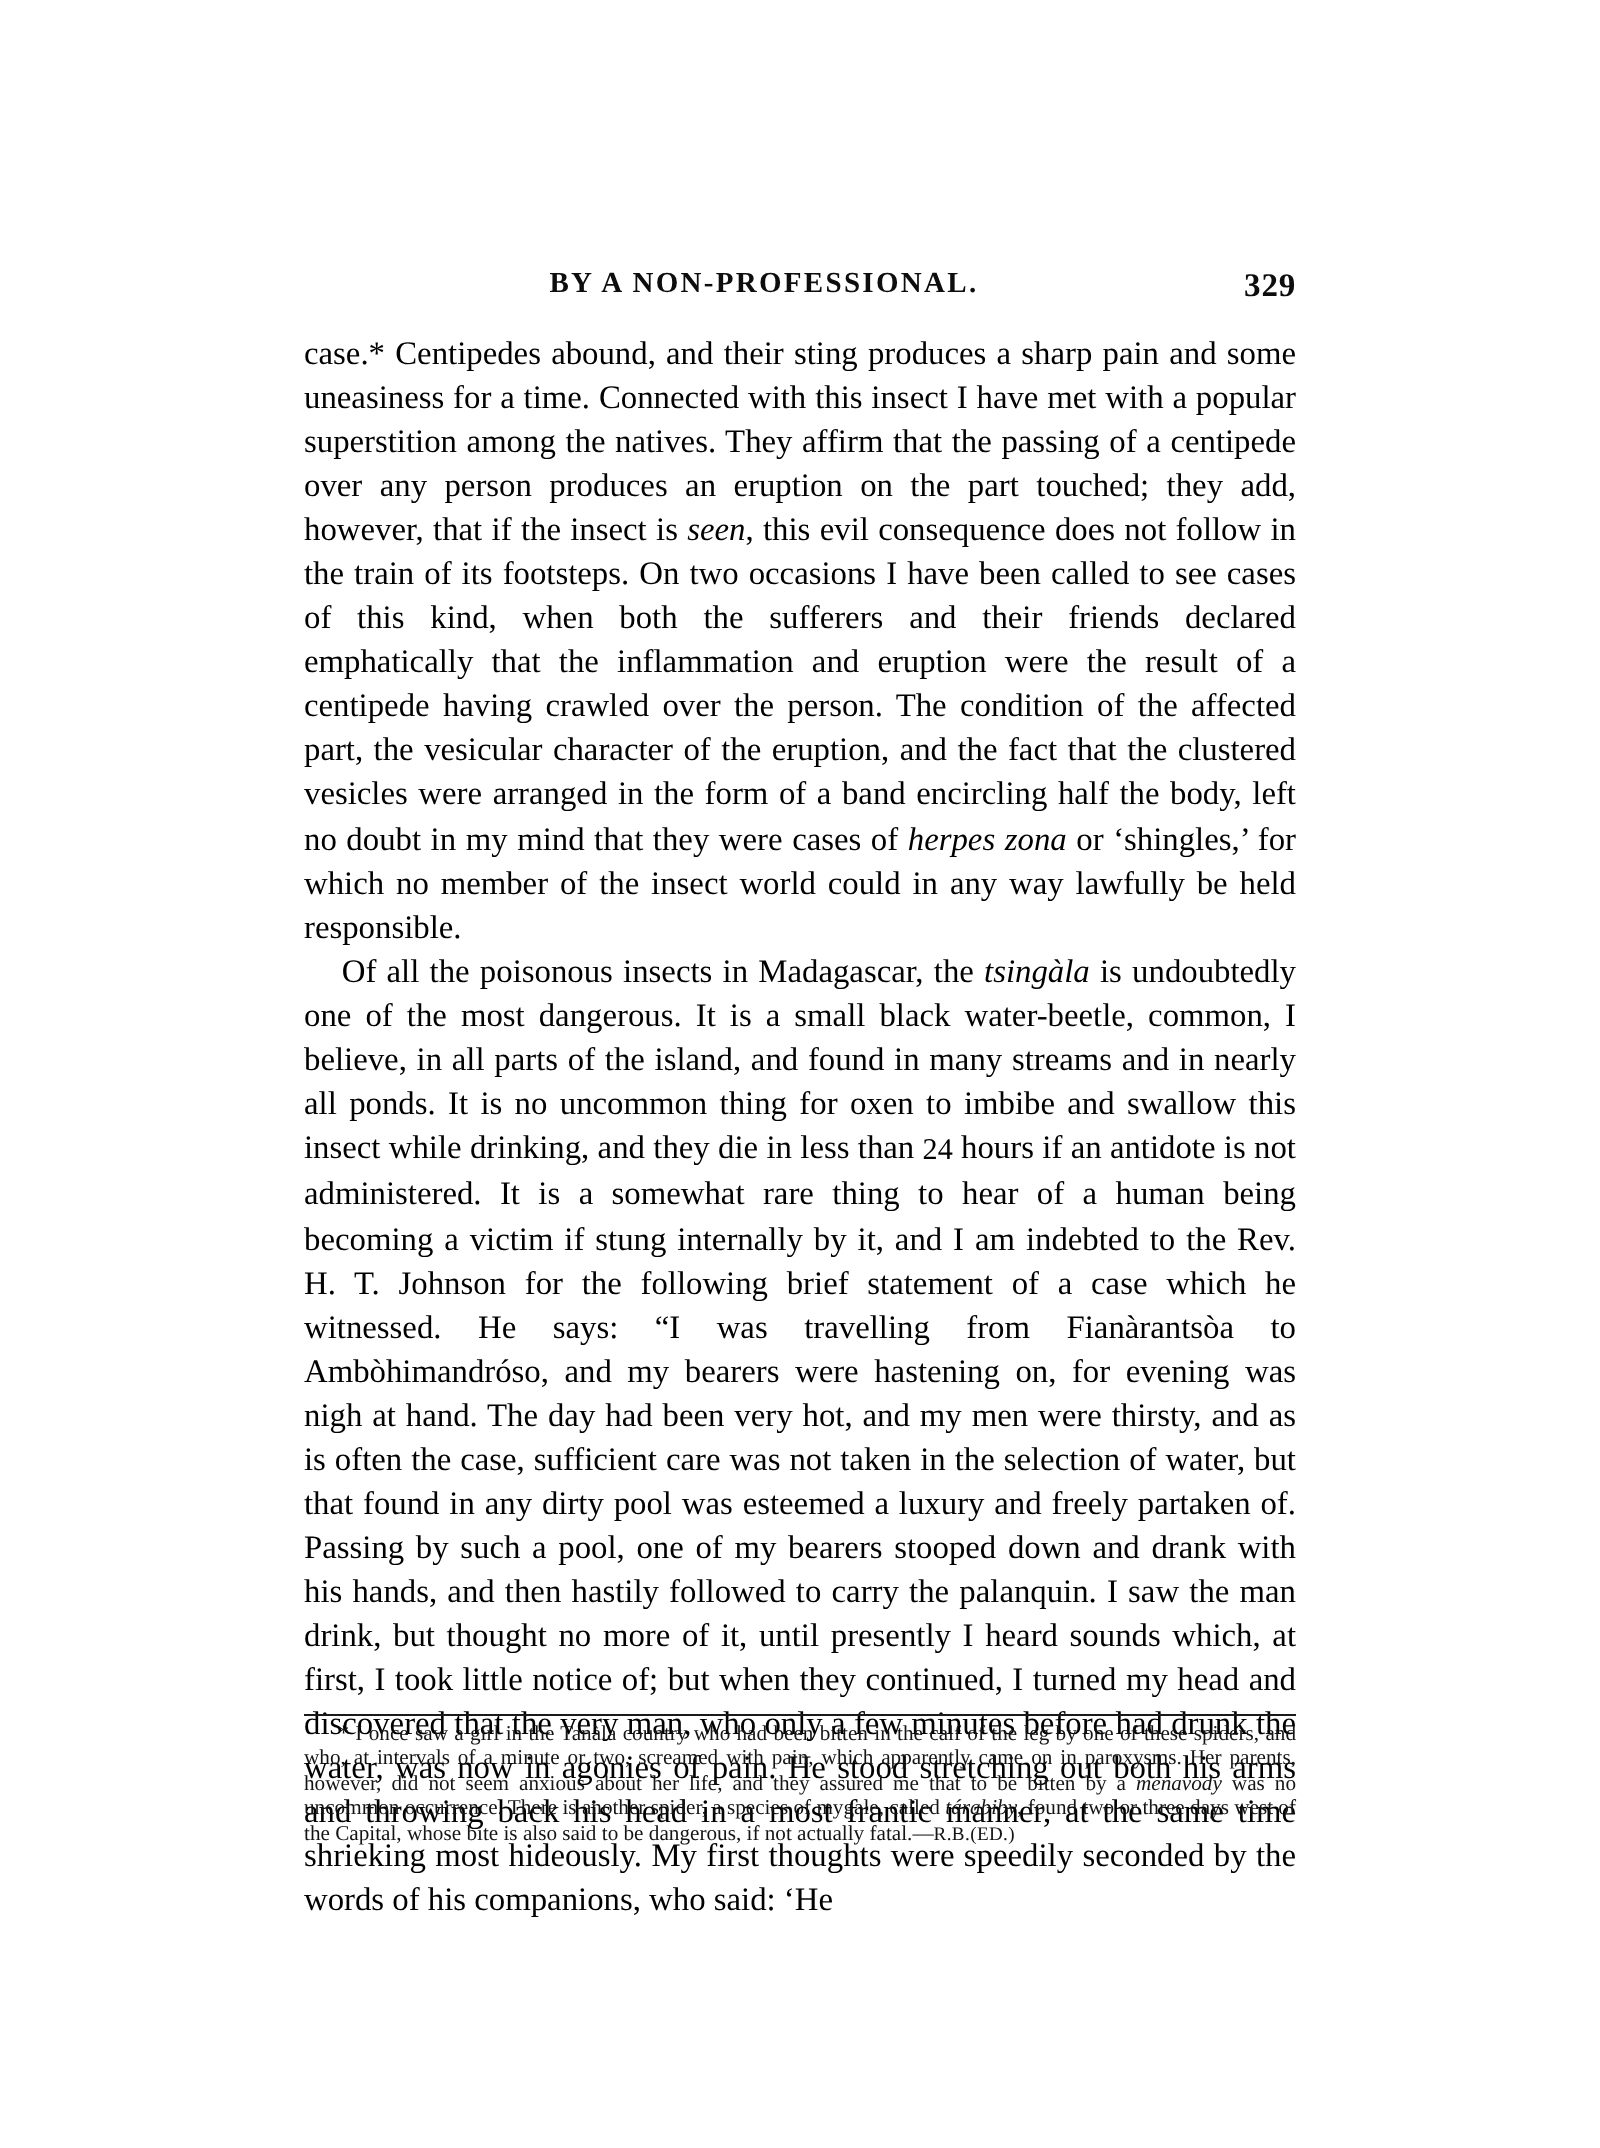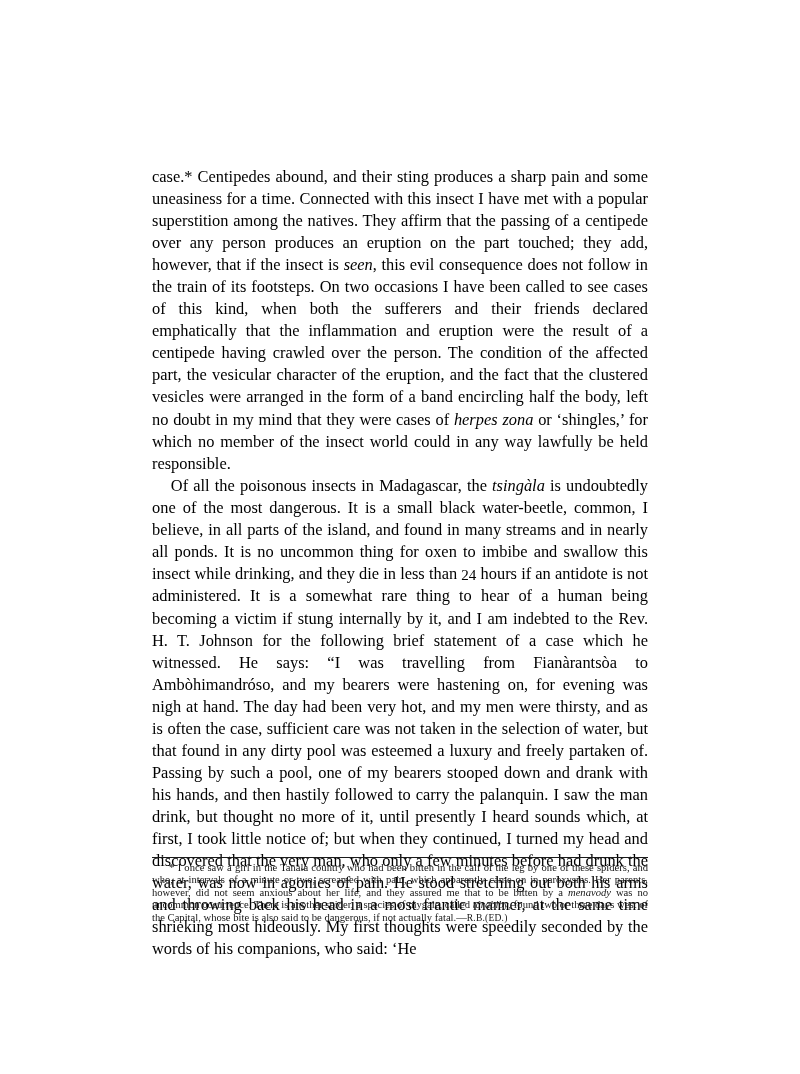--- a/index.html
+++ b/index.html
@@ -117,20 +117,24 @@
   .smallcaps {
     font-size: 0.9em;
     letter-spacing: 0.2px;
   }
 </style>
 </head>
 <body>
 
 <div class="page">
 
+  <div class="running-head">
+    <div class="rh-title">BY A NON-PROFESSIONAL.</div>
+    <div class="rh-folio">329</div>
+  </div>
 
   <div class="textblock">
 
     <p class="para"><span>case.*</span><span> Centipedes abound, and their sting produces a sharp pain and some uneasiness for a time. Connected with this insect I have met with a popular superstition among the natives. They affirm that the passing of a centipede over any person produces an eruption on the part touched; they add, however, that if the insect is </span><i>seen</i><span>, this evil consequence does not follow in the train of its footsteps. On two occasions I have been called to see cases of this kind, when both the sufferers and their friends declared emphatically that the inflammation and eruption were the result of a centipede having crawled over the person. The condition of the affected part, the vesicular character of the eruption, and the fact that the clustered vesicles were arranged in the form of a band encircling half the body, left no doubt in my mind that they were cases of </span><i>herpes zona</i><span> or ‘shingles,’ for which no member of the insect world could in any way lawfully be held responsible.</span></p>
 
     <p class="para indent"><span>Of all the poisonous insects in Madagascar, the </span><i>tsingàla</i><span> is undoubtedly one of the most dangerous. It is a small black water-beetle, common, I believe, in all parts of the island, and found in many streams and in nearly all ponds. It is no uncommon thing for oxen to imbibe and swallow this insect while drinking, and they die in less than </span><span class="osf">24</span><span> hours if an antidote is not administered. It is a somewhat rare thing to hear of a human being becoming a victim if stung internally by it, and I am indebted to the Rev. H. T. Johnson for the following brief statement of a case which he witnessed. He says: “I was travelling from Fianàrantsòa to Ambòhimandróso, and my bearers were hastening on, for evening was nigh at hand. The day had been very hot, and my men were thirsty, and as is often the case, sufficient care was not taken in the selection of water, but that found in any dirty pool was esteemed a luxury and freely partaken of. Passing by such a pool, one of my bearers stooped down and drank with his hands, and then hastily followed to carry the palanquin. I saw the man drink, but thought no more of it, until presently I heard sounds which, at first, I took little notice of; but when they continued, I turned my head and discovered that the very man, who only a few minutes before had drunk the water, was now in agonies of pain. He stood stretching out both his arms and throwing back his head in a most frantic manner, at the same time shrieking most hideously. My first thoughts were speedily seconded by the words of his companions, who said: ‘He</span></p>
 
   </div>
 
   <div class="footnote-area">

